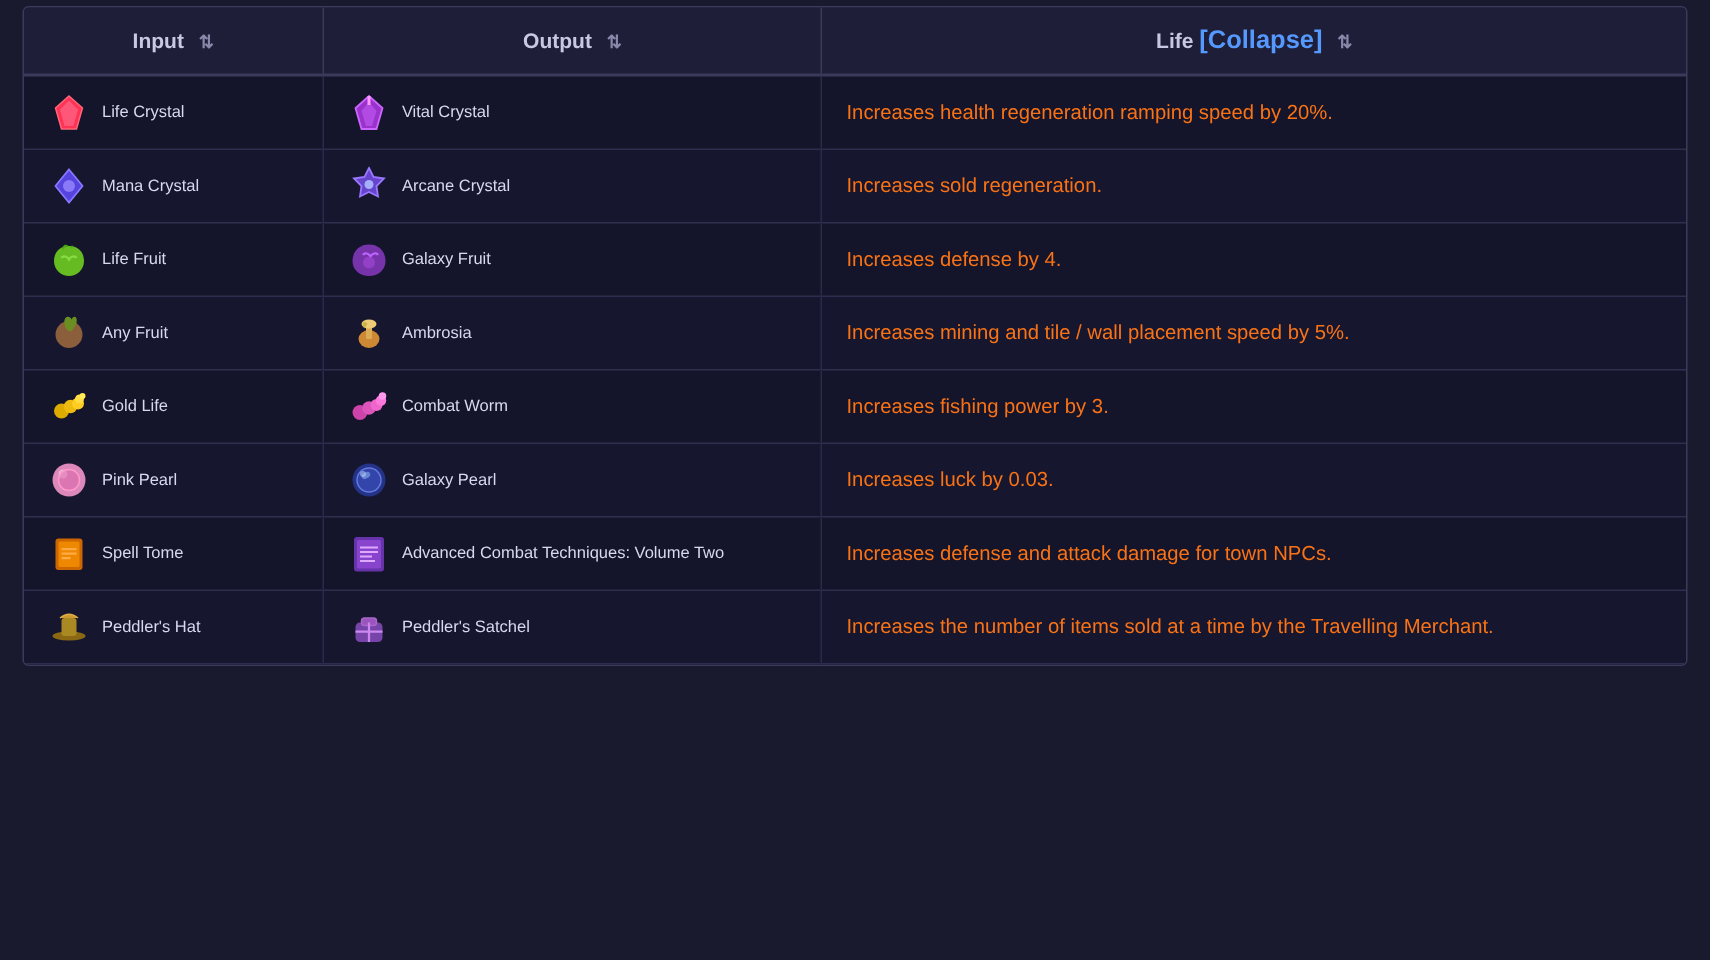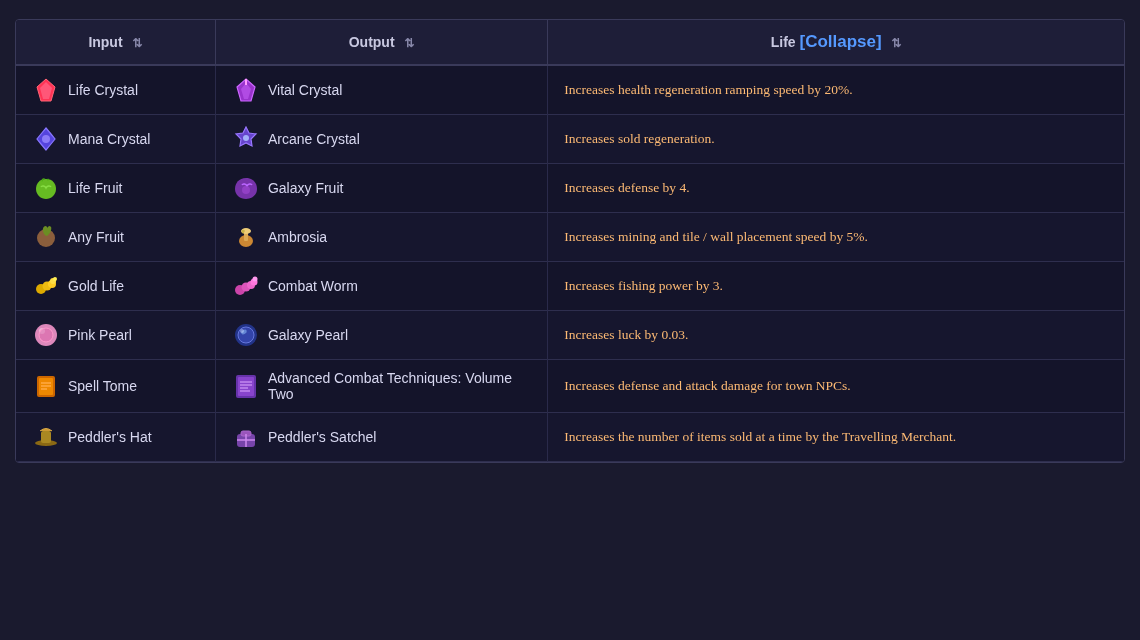--- a/index.html
+++ b/index.html
@@ -5,21 +5,21 @@
     * { box-sizing: border-box; margin: 0; padding: 0; }
     body {
       background: #1a1a2e;
       font-family: 'Segoe UI', Arial, sans-serif;
       color: #d0d0e0;
       width: 1140px;
       min-height: 640px;
     }
     .table-container {
       width: 1110px;
-      margin: 19px auto;
+      margin: 4px auto;
       border: 1px solid #3a3a5a;
       border-radius: 4px;
       overflow: hidden;
     }
     table {
       width: 100%;
       border-collapse: collapse;
       font-size: 14px;
     }
     thead tr {
@@ -60,27 +60,26 @@
       width: 28px;
       height: 28px;
       flex-shrink: 0;
       display: flex;
       align-items: center;
       justify-content: center;
       font-size: 20px;
     }
     .item-name {
       color: #d8d8f0;
-      font-size: 14px;
+      font-size: 11px;
     }
     .notes-text {
-      color: #fdba74;
+      color: #f97316;
       font-size: 13.5px;
       line-height: 1.5;
-      font-family: Liberation Serif, serif;
     }
     .sort-arrow {
       display: inline-block;
       margin-left: 6px;
       color: #8888aa;
       font-size: 12px;
     }
     .collapse-link {
       color: #5599ff;
       font-size: 17px;

